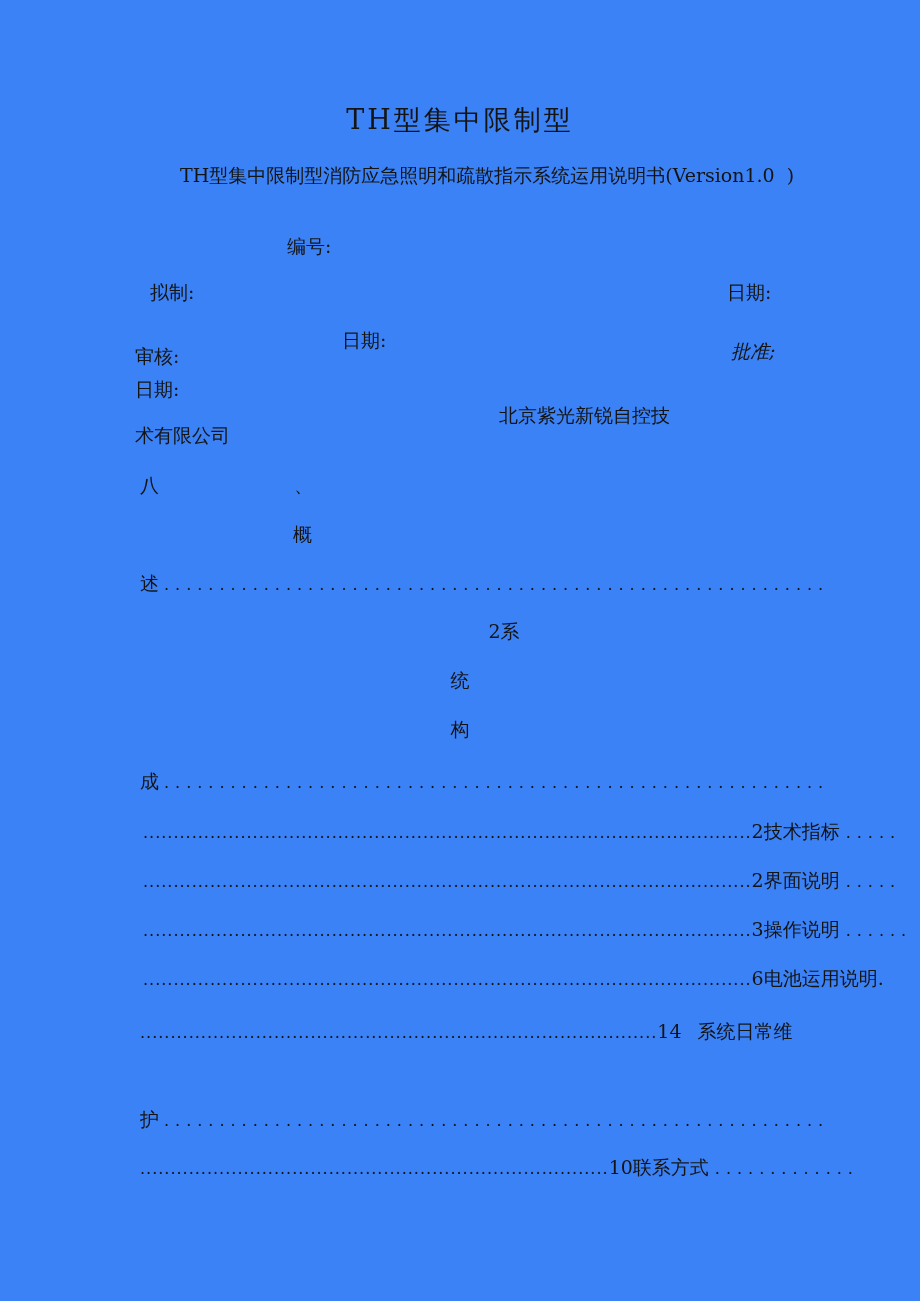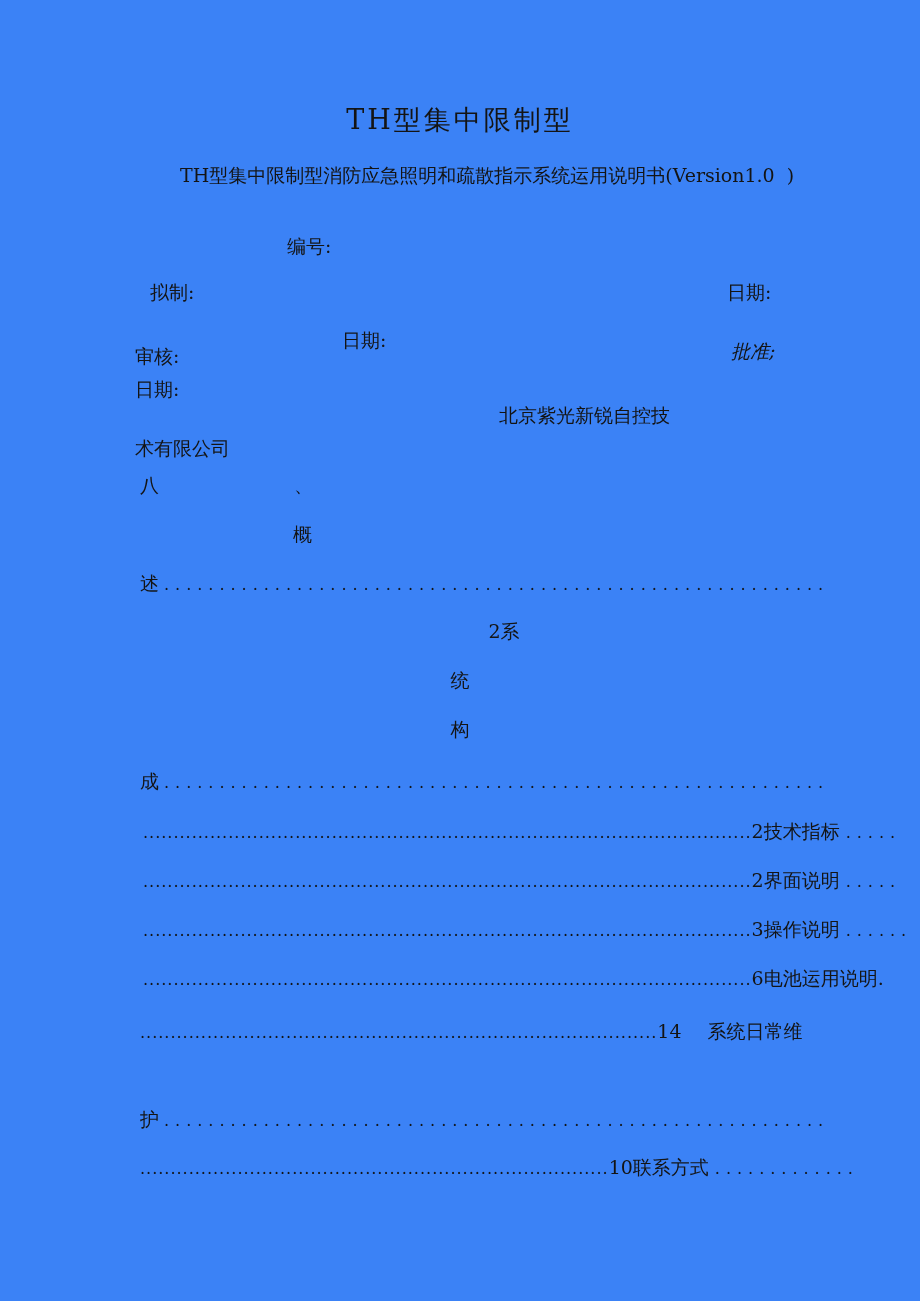--- a/index.html
+++ b/index.html
@@ -17,37 +17,37 @@
     white-space: pre;
     font-size: 19px;
     line-height: 1.2;
   }
   .center { left: 0; width: 920px; text-align: center; }
   
   .dn { font-size: 16px; letter-spacing: 1px; }        
   .sp { font-size: 16px; letter-spacing: 6px; }        
   .gap5 { margin-left: 5px; }
   .gap6 { margin-left: 6px; }
-  .gap26 { margin-left: 26px; }
+  .gap26 { margin-left: 16px; }
 
   .l-title  { top: 104px; font-size: 27px; letter-spacing: 3px; }
   .l-sub    { top: 164px; left: 180px; }
   .l-num    { top: 235px; left: 287px; }
 
   .l-r1a { top: 281px; left: 150px; }
   .l-r1b { top: 281px; left: 727px; }
 
   .l-r2a { top: 345px; left: 135px; }
   .l-r2b { top: 329px; left: 342px; }
   .l-r2c { top: 340px; left: 731px; font-style: italic; }
 
   .l-r3a { top: 378px; left: 135px; }
   .l-r3b { top: 378px; left: 499px; margin-top: 26px; }
 
-  .l-r4a { top: 437px; left: 135px; }
+  .l-r4a { top: 425px; left: 135px; font-family: Liberation Serif, serif; }
   .l-r4b { top: 427px; left: 291px; }
 
   .l-r5a { top: 474px; left: 140px; }
   .l-r5b { top: 474px; left: 294px; }
 
   .l-gai   { top: 523px; left: 293px; }
   .l-shu   { top: 572px; left: 140px; }
   .l-xi    { top: 620px; margin-left: 44px; }
   .l-tong  { top: 669px; }
   .l-gou   { top: 718px; }

